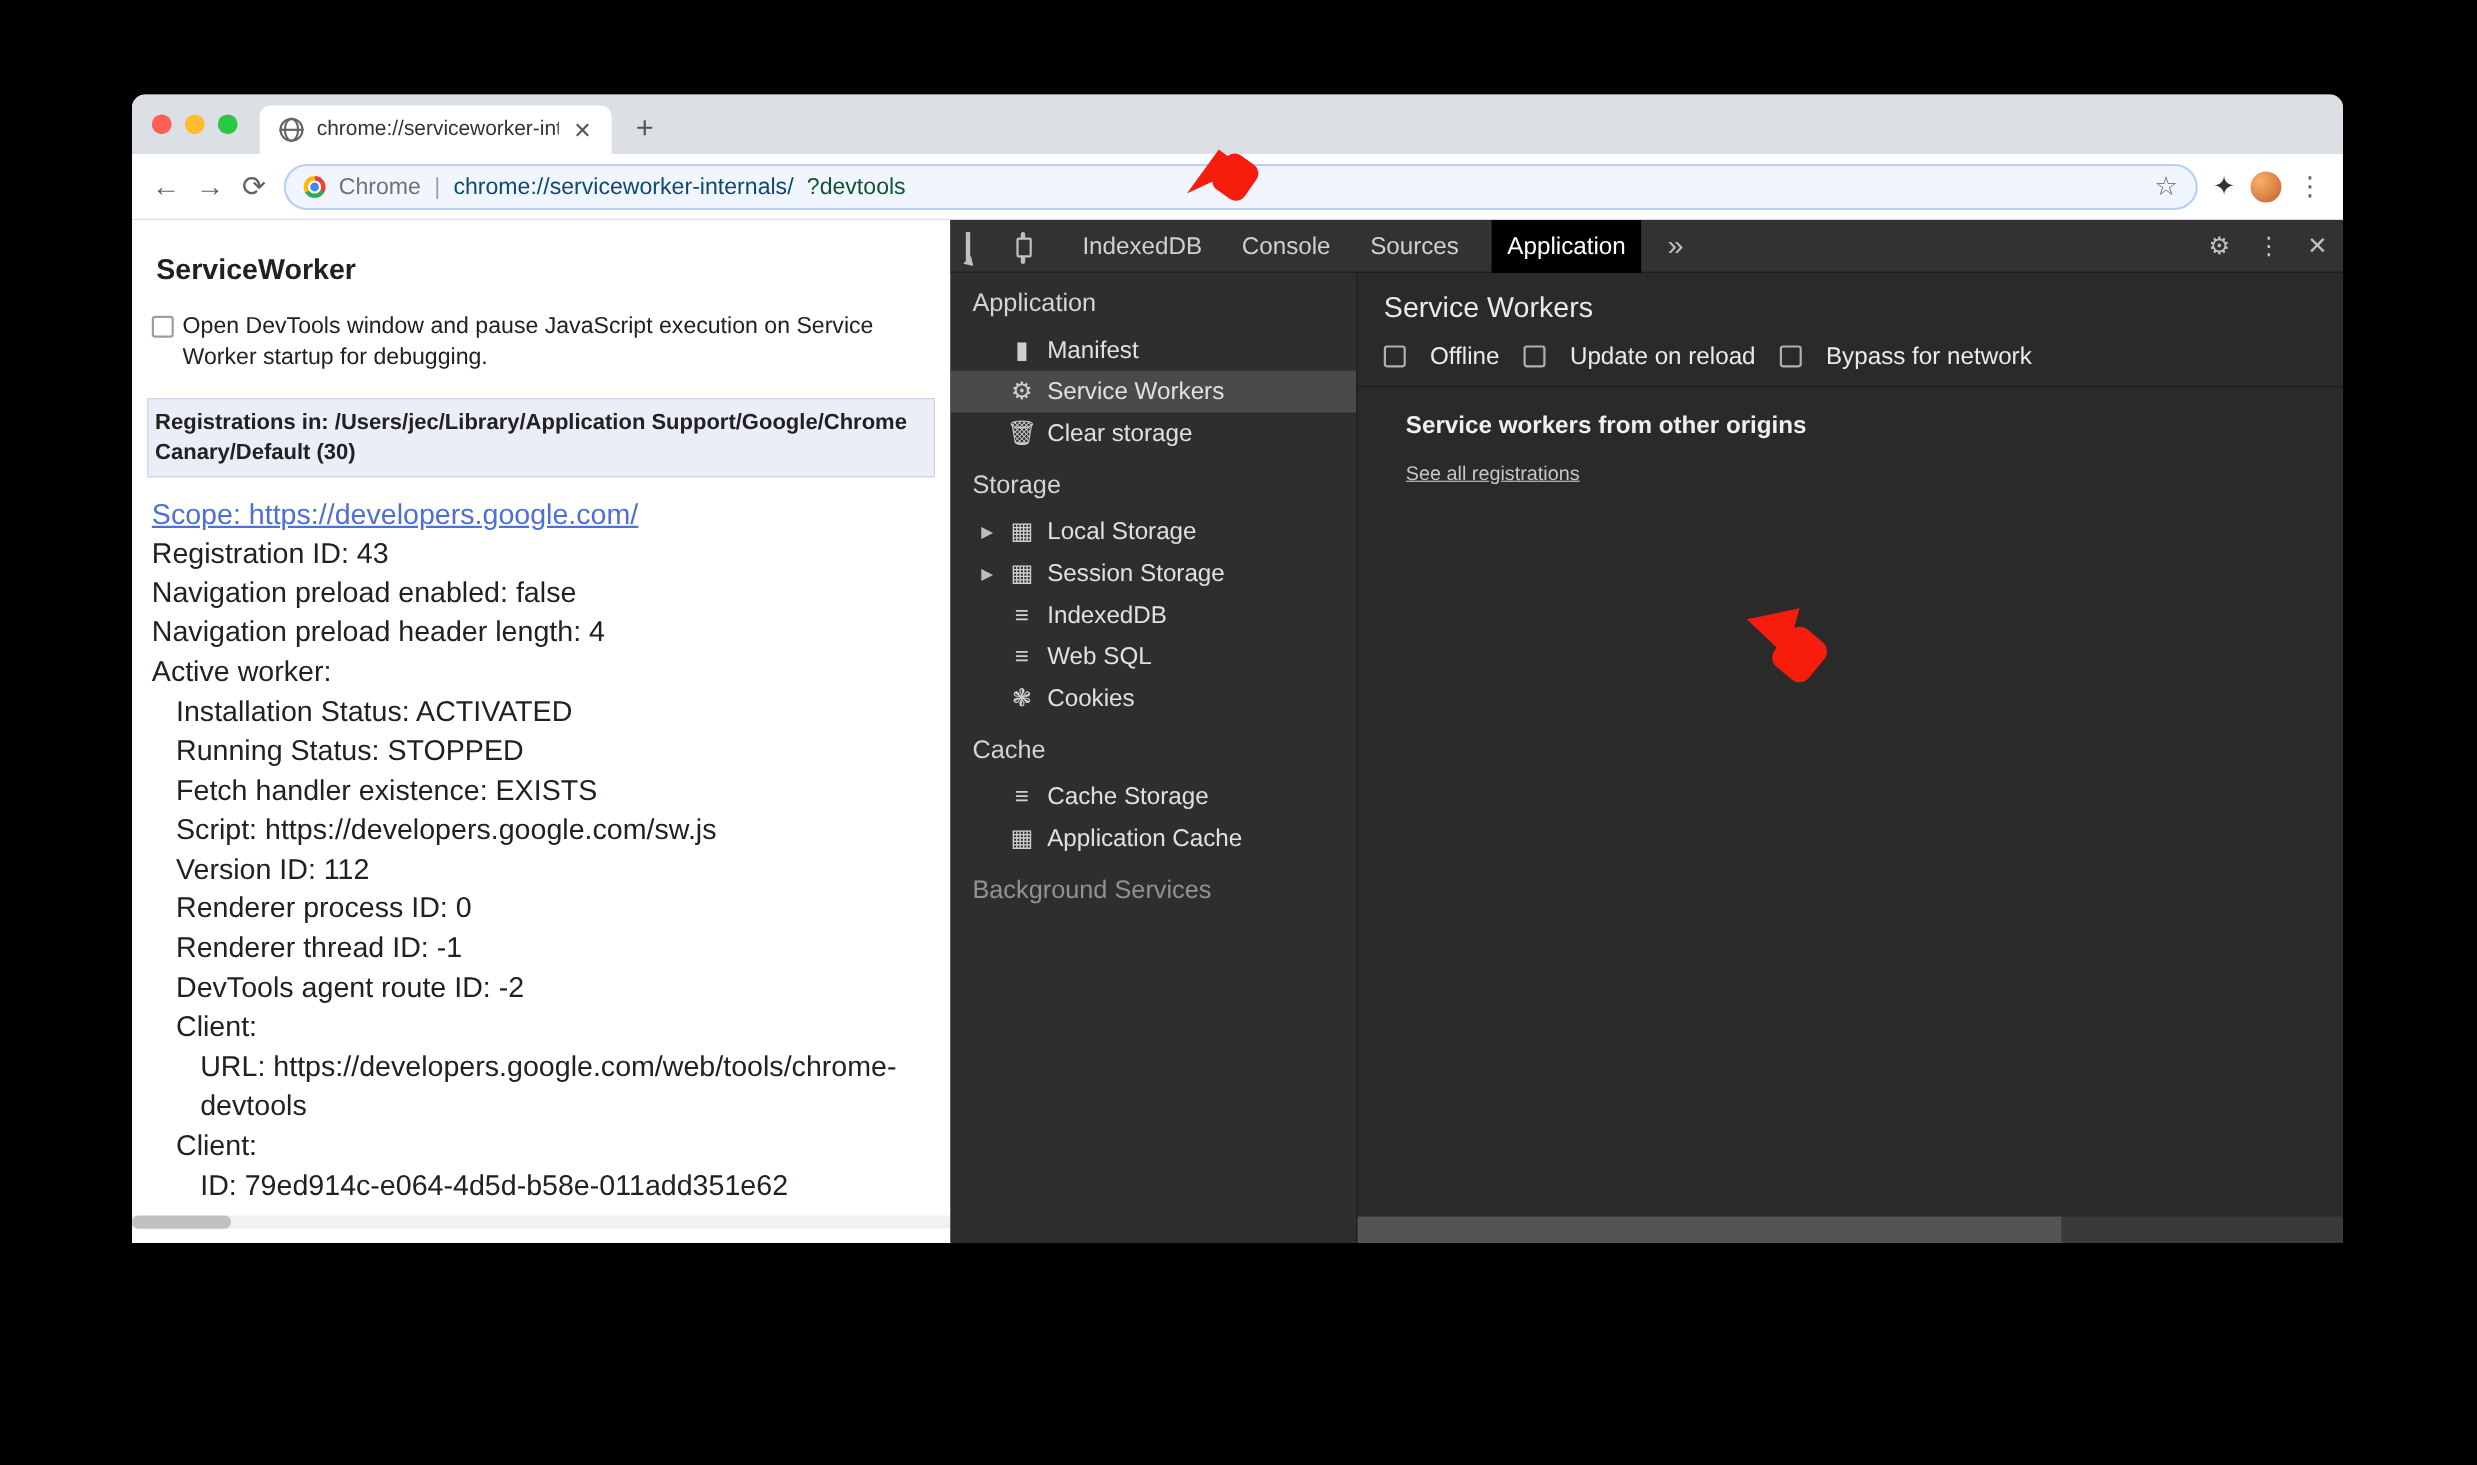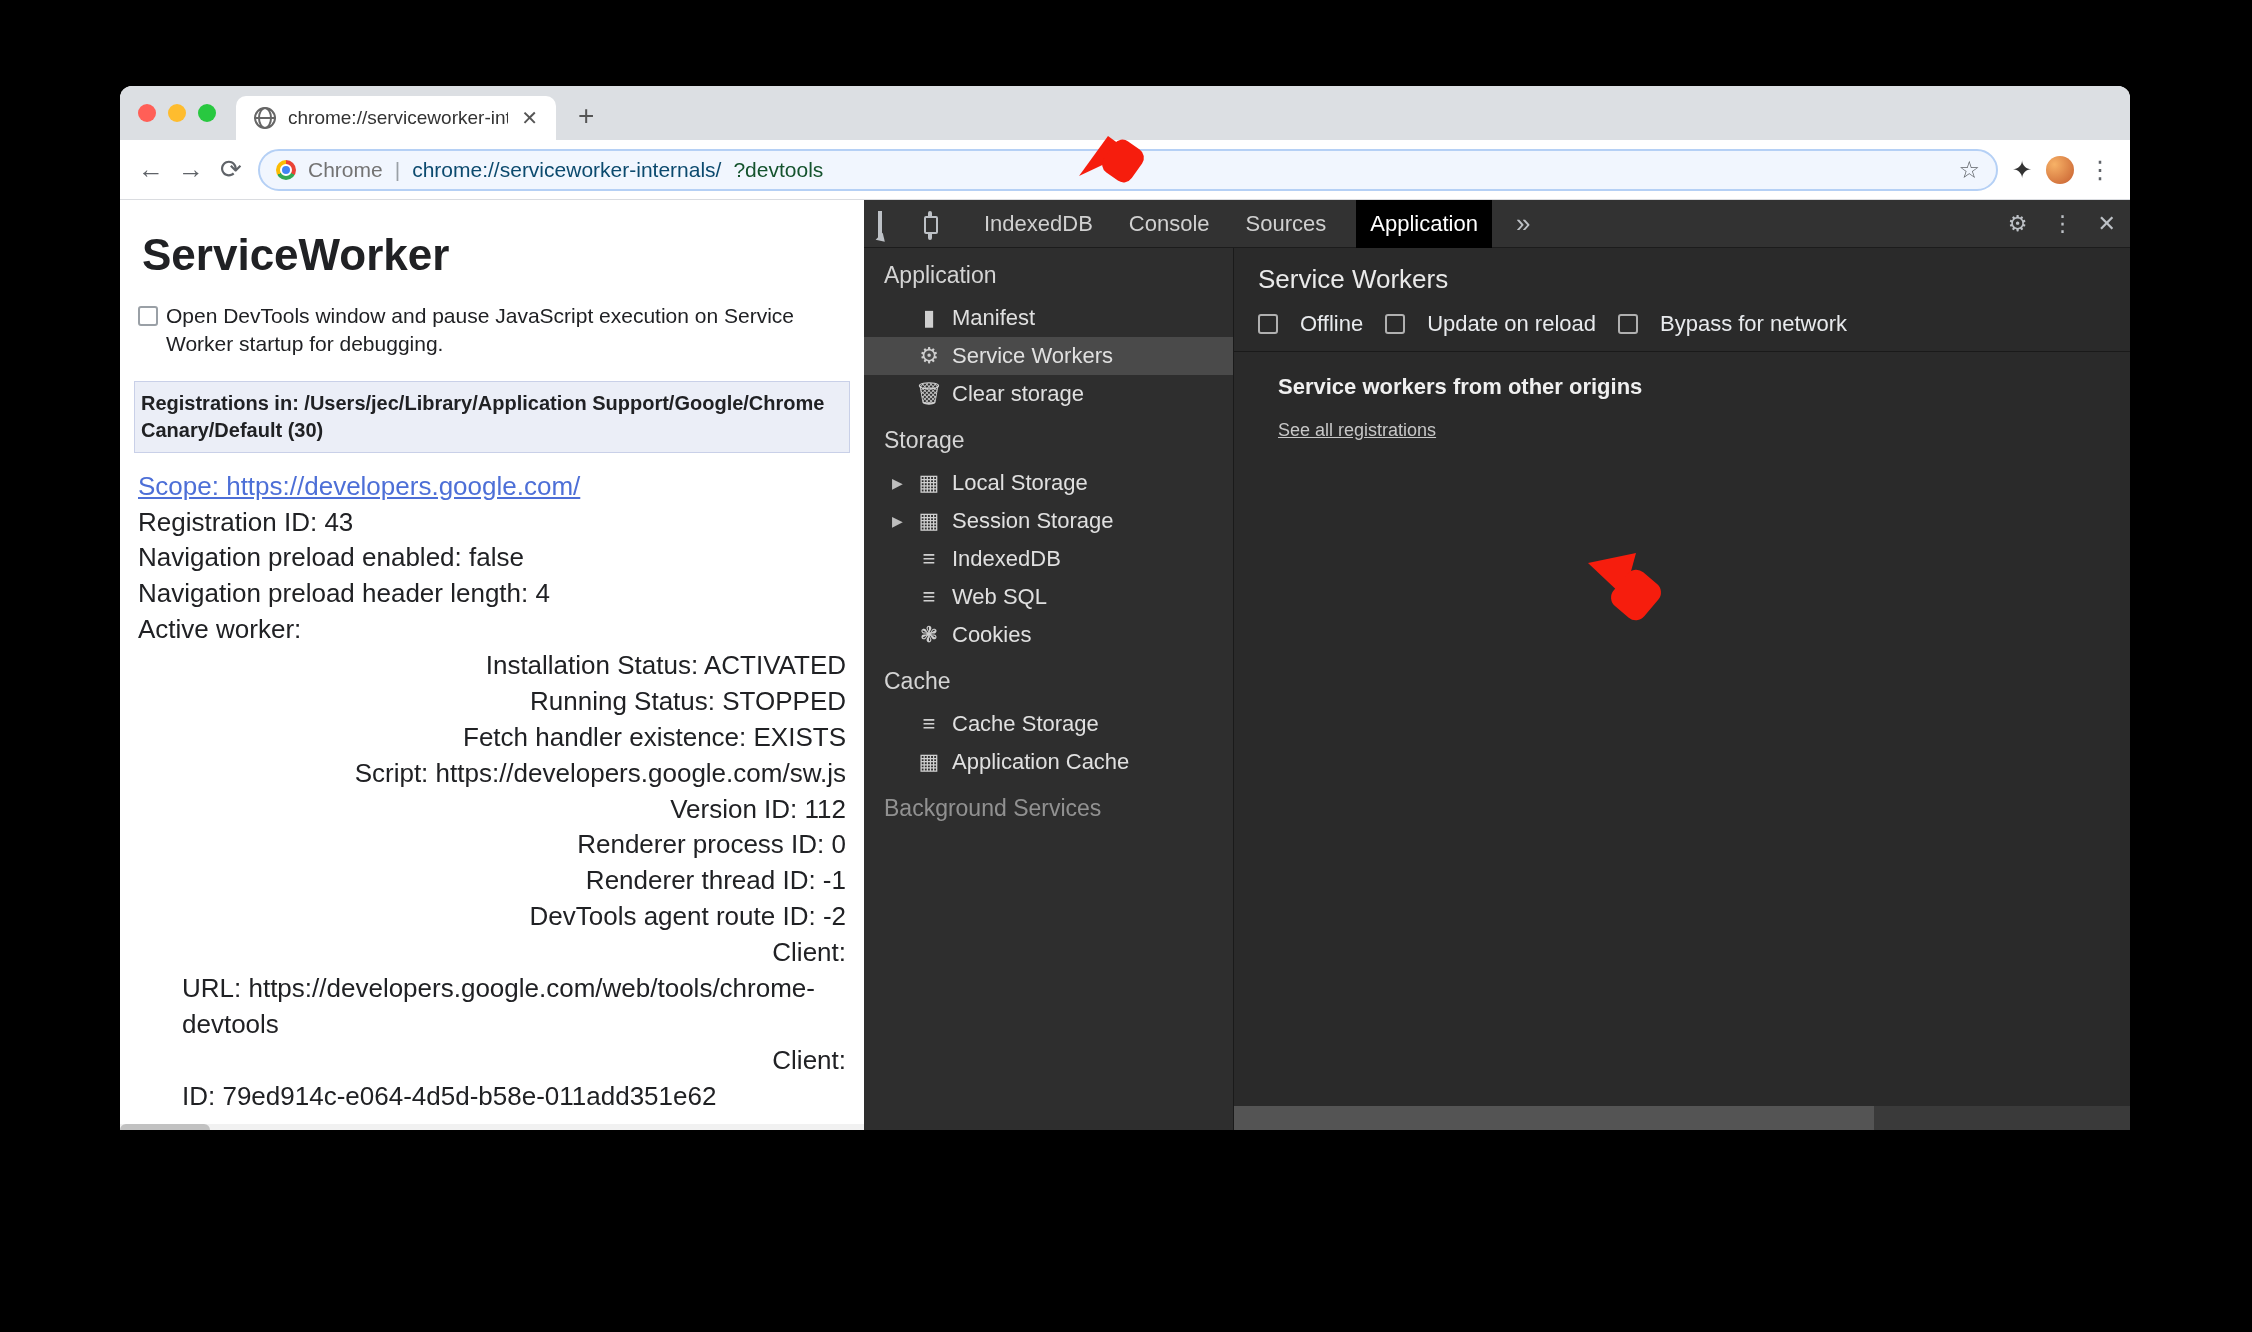--- a/index.html
+++ b/index.html
@@ -66,31 +66,31 @@
   .star{margin-left:auto;color:#5f6368;font-size:24px;}
   .puzzle{color:#333;font-size:24px;}
   .avatar{width:28px;height:28px;border-radius:50%;background:radial-gradient(circle at 30% 30%,#f7b267,#c65d2e);}
   .kebab{color:#5f6368;font-size:24px;}
   
   .content-row{flex:1;display:flex;overflow:hidden;}
   .page{
     width:744px; background:#fff; overflow:auto; padding:24px 18px 8px 18px;
     font-size:21px; color:#202124;
   }
-  .page h1{font-size:44px;font-weight:700;margin:6px 0 22px 4px;}
+  .page h1{font-size:26px;font-weight:700;margin:6px 0 22px 4px;}
   .check-row{display:flex;gap:8px;align-items:flex-start;margin-bottom:22px;}
   .chk{width:20px;height:20px;border:2px solid #9aa0a6;border-radius:3px;margin-top:4px;flex-shrink:0;}
   .check-row label{line-height:1.35;}
   .reg-header{
     background:#ebeef7;border:1px solid #c9d0e8;border-bottom:1px solid #c9d0e8;
     padding:8px 6px;font-weight:700;font-size:20px;line-height:1.35;margin:0 -4px 16px -4px;
   }
   .scope-link{color:#4d6fd7;}
   .sw-lines{font-size:26px;line-height:1.38;}
-  .sw-lines .ind1{padding-left:22px;display:block;text-align:right;}
+  .sw-lines .ind1{padding-left:22px;display:block;}
   .sw-lines .ind2{padding-left:44px;display:block;}
   .pg-scroll{height:12px;background:#f1f1f1;margin:10px -18px -8px -18px;display:flex;}
   .pg-thumb{width:90px;height:12px;background:#c1c1c1;border-radius:6px;}
   
   .devtools{flex:1;background:#2a2a2a;color:#e8eaed;display:flex;flex-direction:column;font-size:22px;}
   .dt-tabbar{
     height:48px;background:#323232;display:flex;align-items:center;gap:24px;padding:0 14px;
     border-bottom:1px solid #1c1c1c;
   }
   .dt-ic{width:26px;height:22px;color:#bdc1c6;position:relative;}

